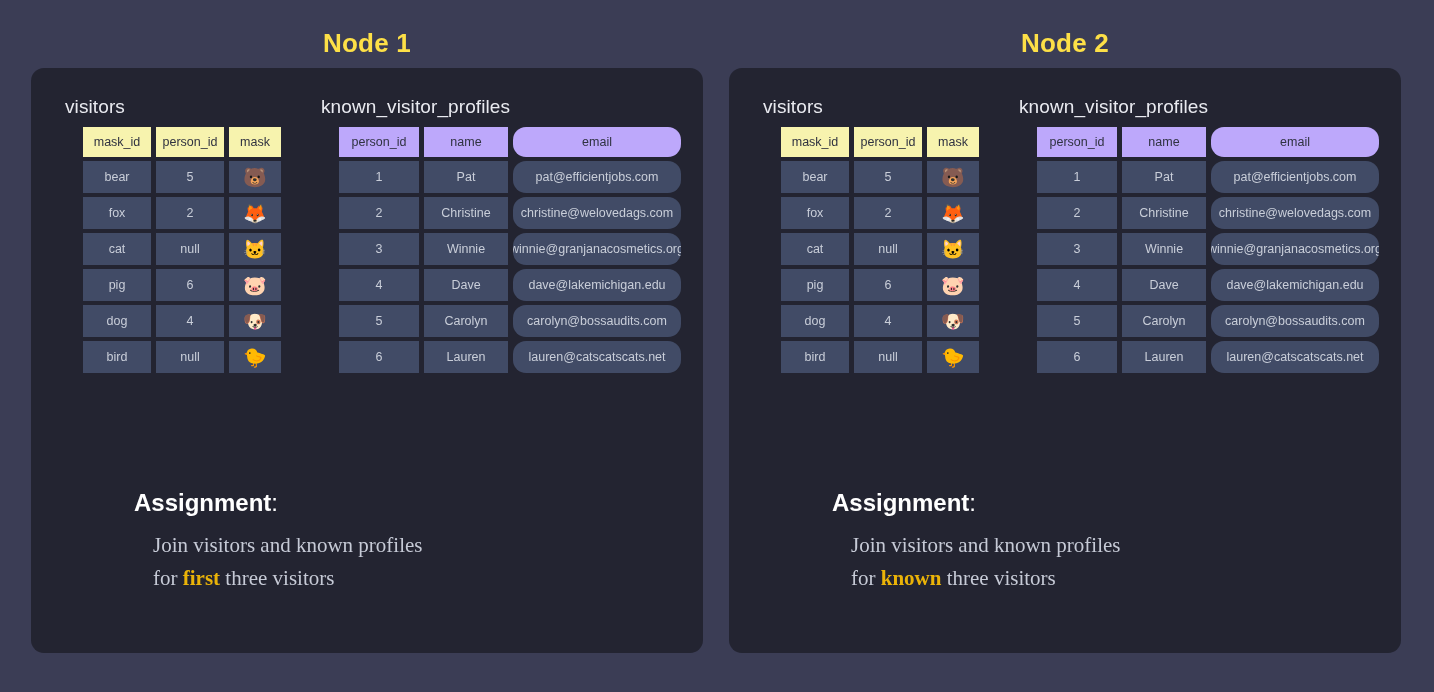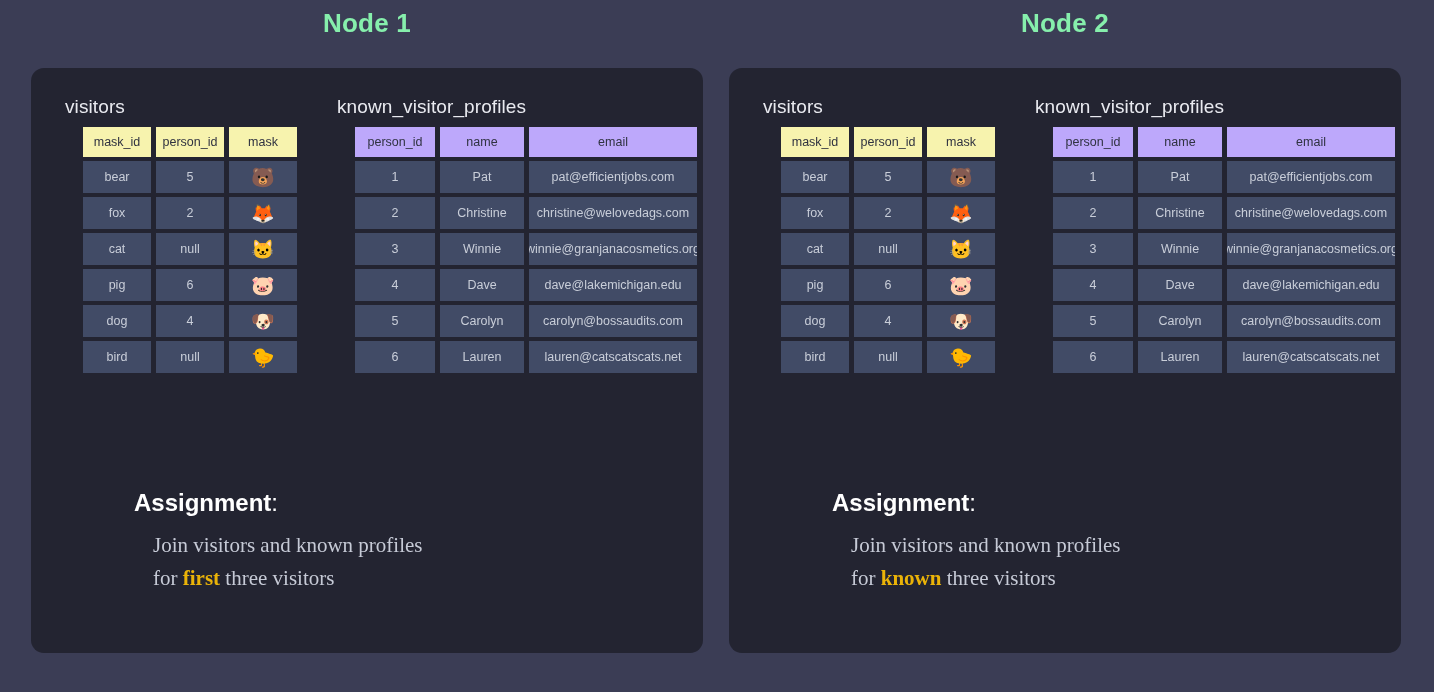--- a/index.html
+++ b/index.html
@@ -24,26 +24,26 @@
     width: 672px;
     height: 585px;
     background: #232431;
     border-radius: 13px;
   }
   .node-panel.left  { left: 31px; }
   .node-panel.right { left: 729px; }
 
   .node-title {
     position: absolute;
-    top: 8px;
+    top: 28px;
     width: 672px;
     text-align: center;
     font-size: 26px;
     font-weight: bold;
-    color: #86efac;
+    color: #fde047;
     letter-spacing: 0.2px;
   }
   .node-title.left  { left: 31px; }
   .node-title.right { left: 729px; }
 
   .tables-row {
     position: absolute;
     left: 32px;
     top: 28px;
     display: flex;
@@ -84,25 +84,25 @@
   .cell.head.purple { background: #bda8fb; }
   .cell.body {
     background: #414b66;
     color: #c9ced9;
   }
   .cell.emoji-cell { font-size: 19px; }
 
   
   .w-maskid   { width: 68px; }
   .w-personid { width: 68px; }
-  .w-mask     { width: 68px; }
+  .w-mask     { width: 52px; }
   
   .w-pid      { width: 80px; }
   .w-name     { width: 84px; }
-  .w-email    { width: 168px; }
+  .w-email    { width: 168px; border-radius: 13px; }
 
   .assignment {
     position: absolute;
     left: 103px;
     top: 421px;
     width: 520px;
     color: #d8dbe4;
   }
   .assign-head {
     font-size: 24px;

